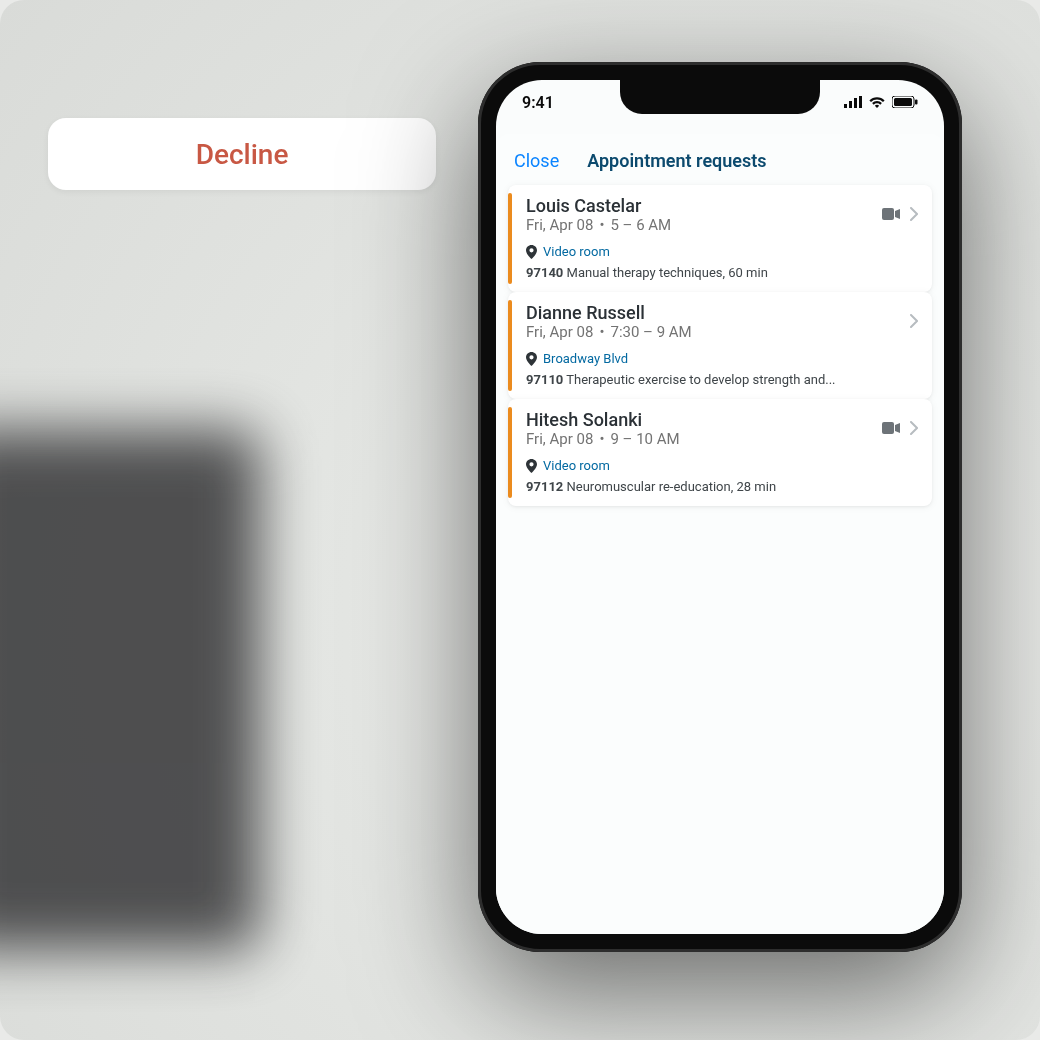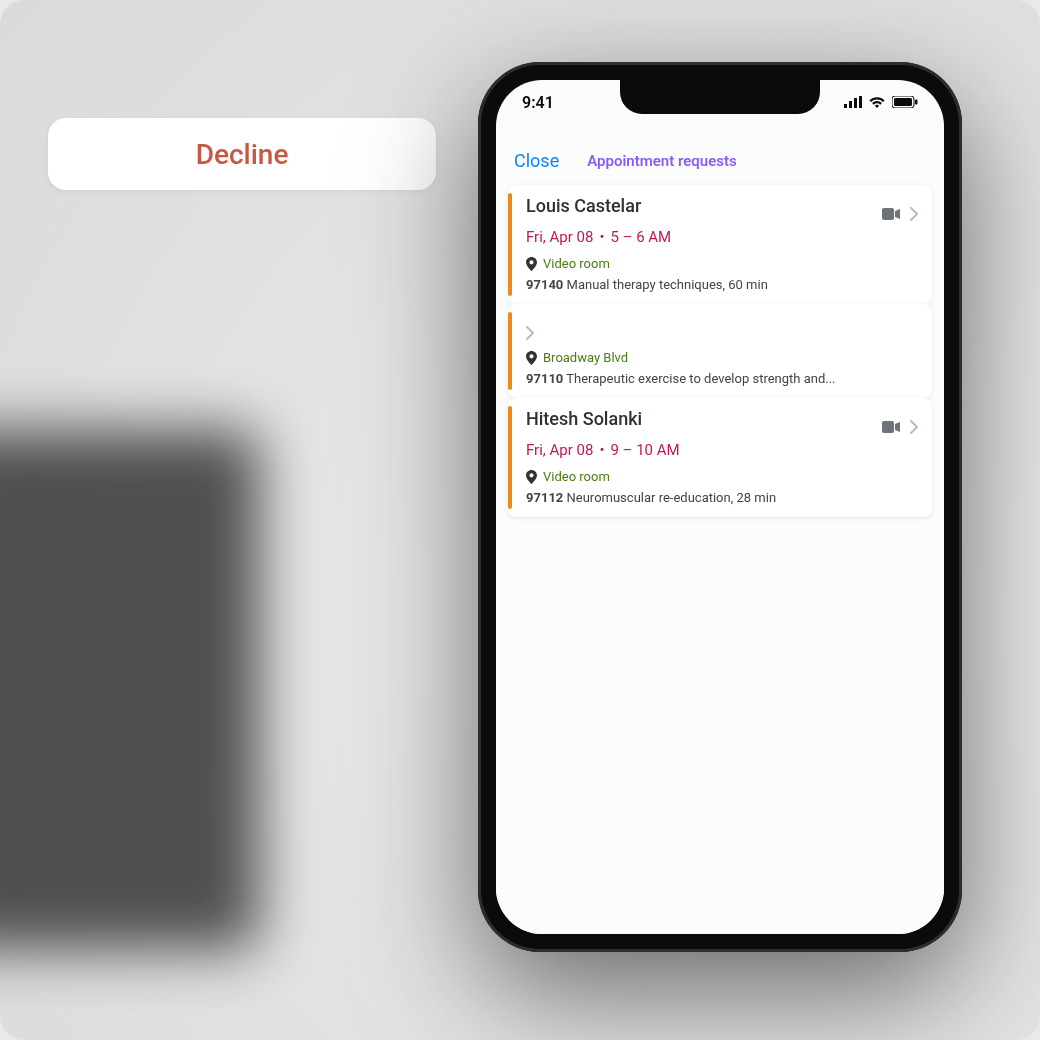--- a/index.html
+++ b/index.html
@@ -15,31 +15,31 @@
 .phone-body{position:absolute;inset:0;background:#0b0b0b;border-radius:62px;box-shadow:inset 0 0 0 3px #2d2d2d,0 40px 120px rgba(0,0,0,.55)}
 .phone-screen{position:absolute;left:18px;top:18px;right:18px;bottom:18px;background:#fafcfc;border-radius:46px;overflow:hidden}
 .notch{position:absolute;top:0;left:50%;transform:translateX(-50%);width:200px;height:34px;background:#0b0b0b;border-radius:0 0 22px 22px;z-index:5}
 .statusbar{position:absolute;top:0;left:0;right:0;height:44px;display:flex;align-items:center;justify-content:space-between;padding:0 26px;font-size:16px;font-weight:600;color:#0b0b0b;z-index:4}
 .status-right{display:flex;align-items:center;gap:6px}
 .status-right svg{display:block}
 
 .sheet{position:absolute;top:54px;left:0;right:0;bottom:0;background:#fbfdfd;border-radius:14px 14px 0 0;padding:14px 12px 18px}
 .sheet-header{display:flex;align-items:center;gap:28px;padding:2px 6px 14px}
 .close{color:#0a84ff;font-size:18px}
-.title{color:#8b5cf6;font-size:15px;font-weight:600}
+.title{color:#0c4a6e;font-size:18px;font-weight:600}
 .cards{display:flex;flex-direction:column;}
 .card{position:relative;background:#ffffff;border-radius:8px;box-shadow:0 1px 3px rgba(0,0,0,.06),0 1px 8px rgba(0,0,0,.05);padding:10px 14px 12px 18px}
 .card-accent{position:absolute;left:0;top:8px;bottom:8px;width:4px;background:#eb8b1e;border-radius:2px}
 .card-top{display:flex;align-items:flex-start;justify-content:space-between}
 .name{font-size:18px;color:#2b3136;font-weight:500;margin:0}
-.dt{font-size:15px;color:#be185d;margin-top:12px}
+.dt{font-size:15px;color:#737373;margin-top:0}
 .dt .dot{padding:0 6px}
 .right-icons{display:flex;align-items:center;gap:10px;padding-top:12px}
 .right-icons svg{display:block}
-.loc{display:flex;align-items:center;gap:6px;font-size:13px;color:#4d7c0f;margin-top:10px}
+.loc{display:flex;align-items:center;gap:6px;font-size:13px;color:#0369a1;margin-top:10px}
 .desc{font-size:13px;color:#3f4549;margin-top:6px;white-space:nowrap;overflow:hidden;text-overflow:ellipsis}
 .desc b{font-weight:700}
 
 .hand{position:absolute;left:300px;top:560px;width:860px;height:560px;background:radial-gradient(ellipse at 60% 40%,#e0a68b 0%,#d79675 40%,transparent 72%);filter:blur(2px);opacity:.92;z-index:-1}
 </style>
 </head>
 <body>
 
 <div class="scene">
   <div class="blur-left"></div>
@@ -104,20 +104,24 @@
                 <svg width="11" height="14" viewBox="0 0 11 14">
                   <path fill="#2e3438" d="M5.5 0C2.5 0 0 2.4 0 5.3 0 9.3 5.5 14 5.5 14S11 9.3 11 5.3C11 2.4 8.5 0 5.5 0zm0 7.4a2.1 2.1 0 1 1 0-4.2 2.1 2.1 0 0 1 0 4.2z"></path>
                 </svg>
                 <span>Video room</span>
               </div>
               <div class="desc"><b>97140</b> <span>Manual therapy techniques, 60 min</span></div>
             </div>
             <div class="card">
               <div class="card-accent"></div>
               <div class="card-top">
+                <div>
+                  <p class="name">Dianne Russell</p>
+                  <div class="dt"><span>Fri, Apr 08</span><span class="dot">•</span><span>7:30 – 9 AM</span></div>
+                </div>
                 <div class="right-icons">
                   <svg width="8" height="14" viewBox="0 0 8 14">
                     <path fill="none" stroke="#b7bcc0" stroke-width="2" stroke-linecap="round" d="M1 1l6 6-6 6"></path>
                   </svg>
                 </div>
               </div>
               <div class="loc">
                 <svg width="11" height="14" viewBox="0 0 11 14">
                   <path fill="#2e3438" d="M5.5 0C2.5 0 0 2.4 0 5.3 0 9.3 5.5 14 5.5 14S11 9.3 11 5.3C11 2.4 8.5 0 5.5 0zm0 7.4a2.1 2.1 0 1 1 0-4.2 2.1 2.1 0 0 1 0 4.2z"></path>
                 </svg>

